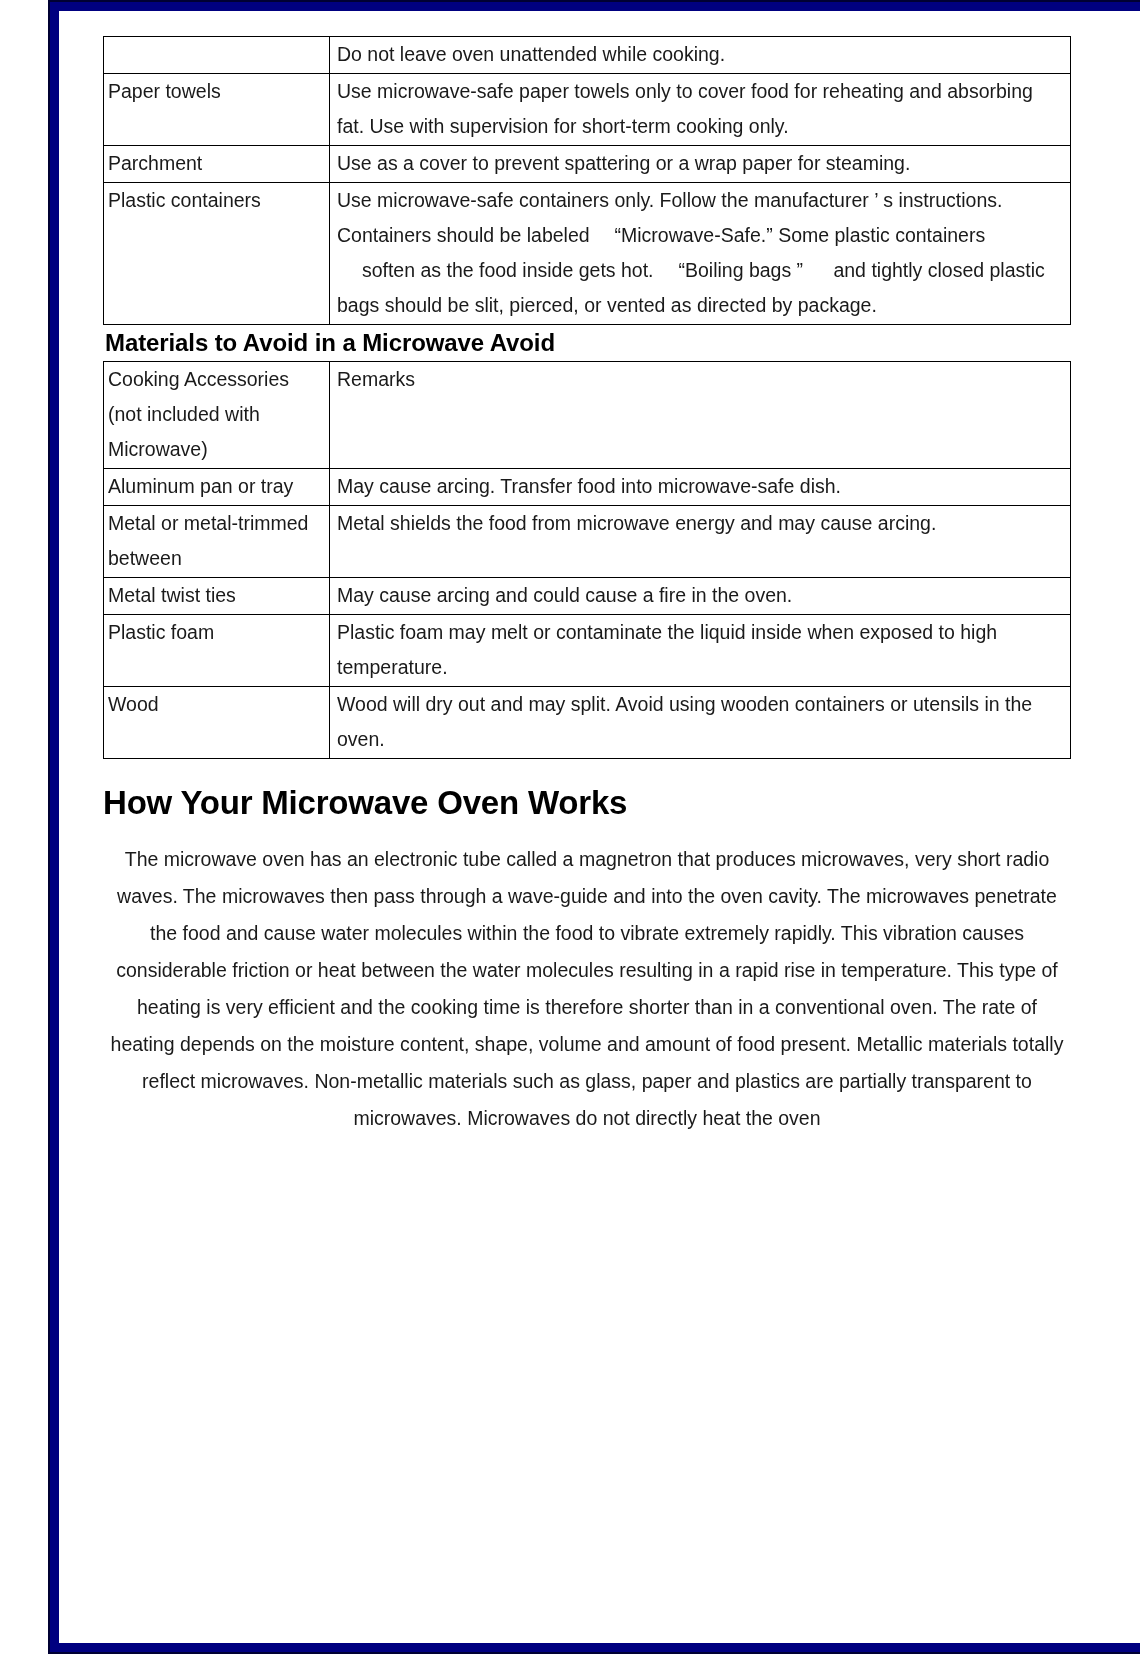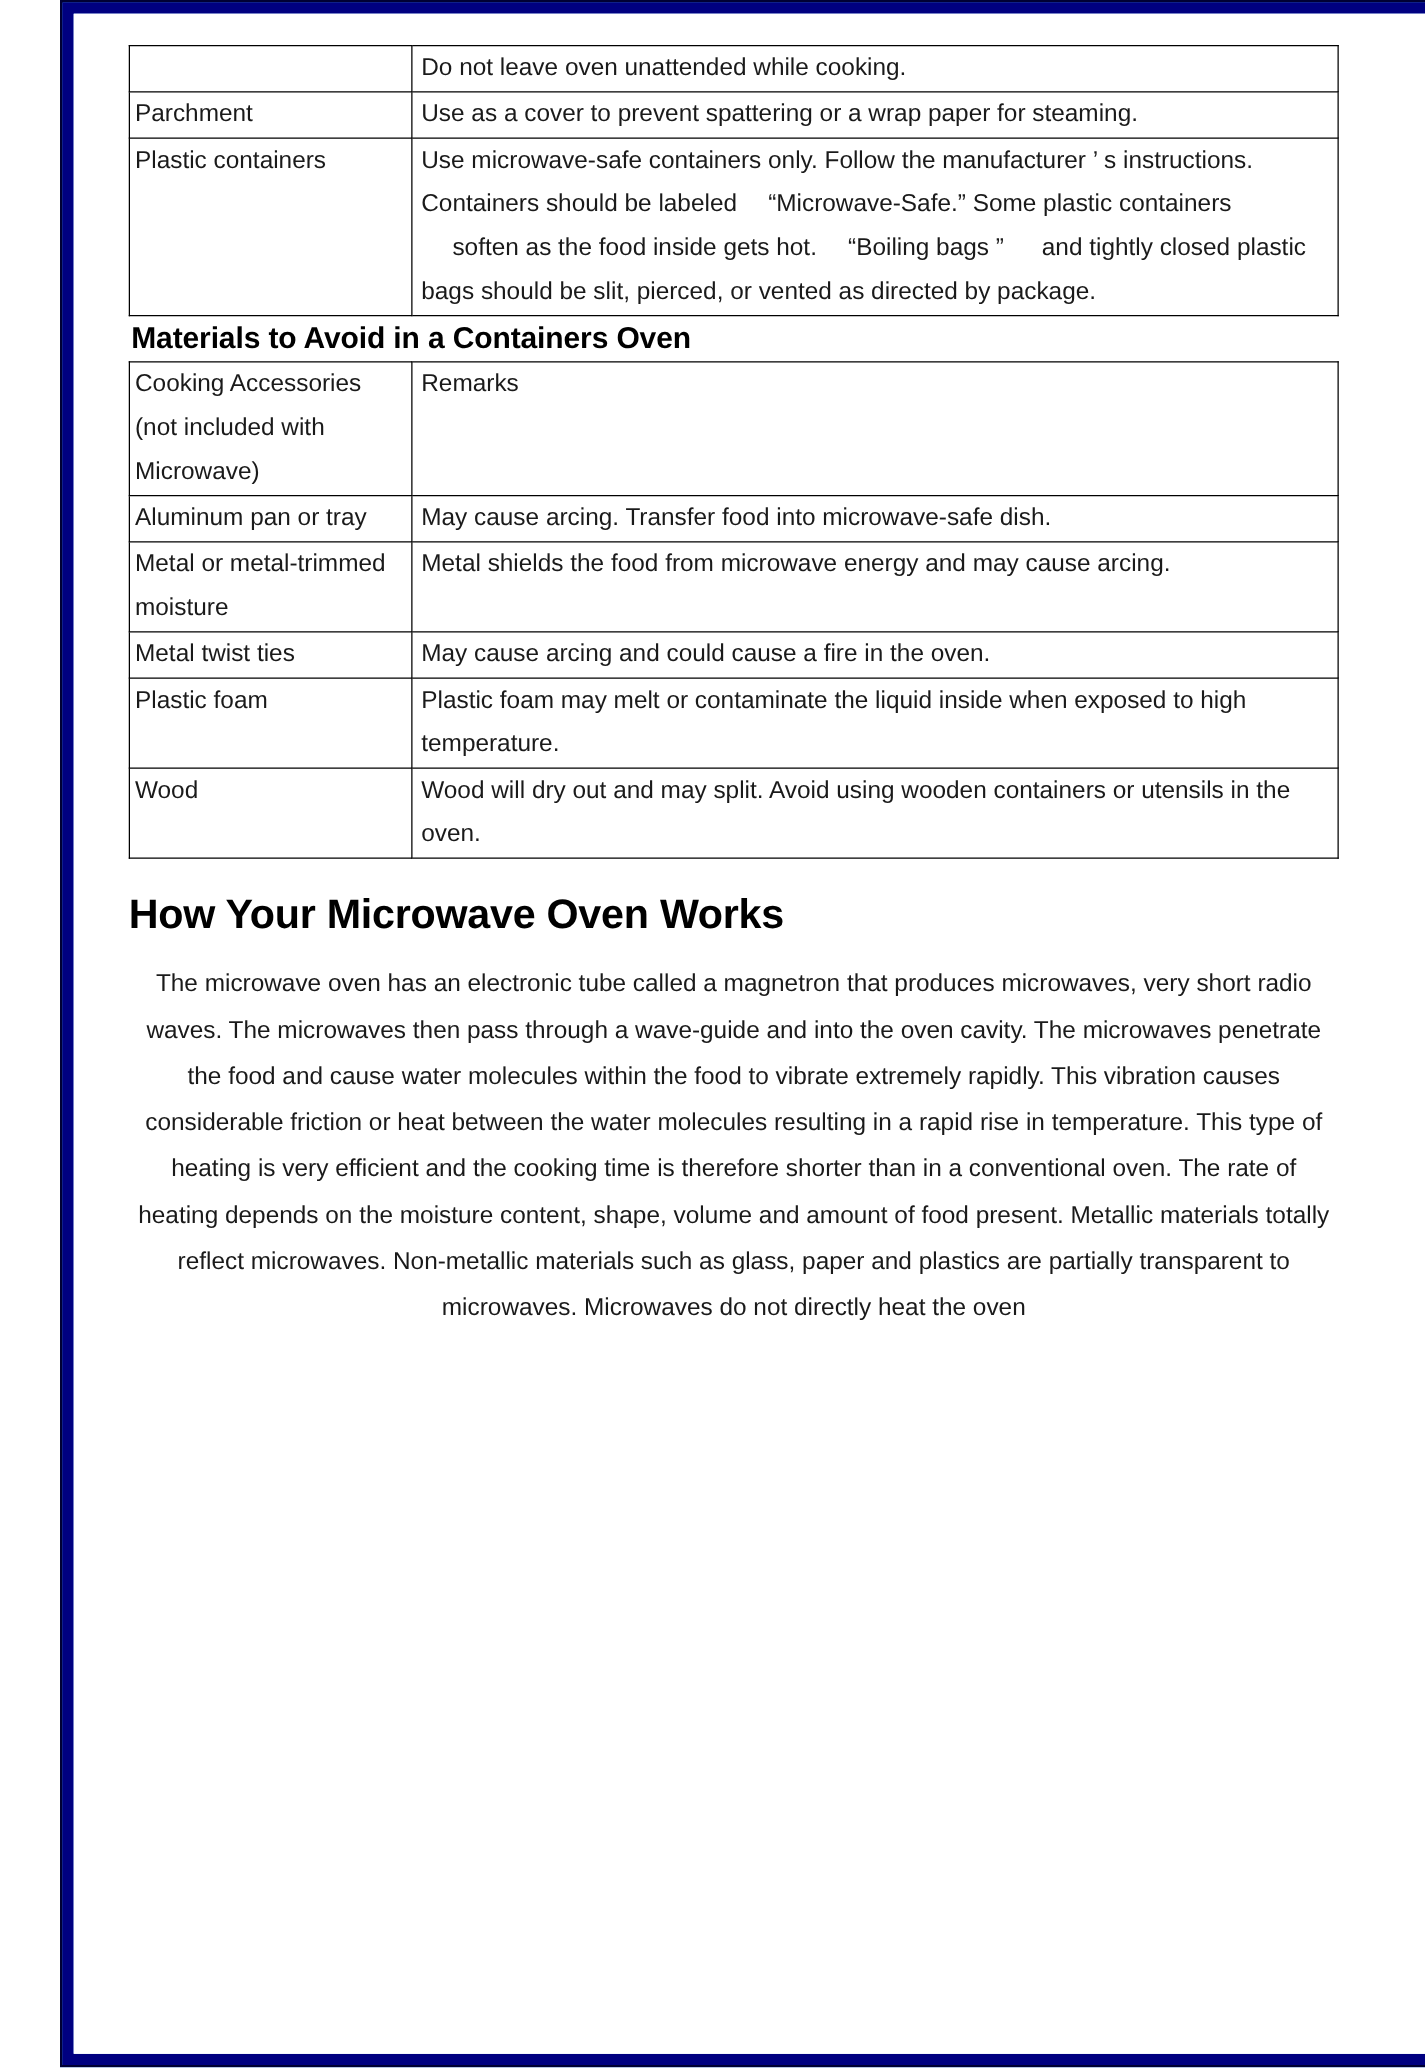--- a/index.html
+++ b/index.html
@@ -121,44 +121,48 @@
 
   <div id="content">
 
     <table class="doc-table">
       <tbody>
         <tr>
           <td class="c1"></td>
           <td class="c2">Do not leave oven unattended while cooking.</td>
         </tr>
         <tr>
+          <td class="c1">Paper towels</td>
+          <td class="c2">Use microwave-safe paper towels only to cover food for reheating and absorbing fat. Use with supervision for short-term cooking only.</td>
+        </tr>
+        <tr>
           <td class="c1">Parchment</td>
           <td class="c2">Use as a cover to prevent spattering or a wrap paper for steaming.</td>
         </tr>
         <tr>
           <td class="c1">Plastic containers</td>
           <td class="c2">Use microwave-safe containers only. Follow the manufacturer ’ s instructions. Containers should be labeled 　“Microwave-Safe.” Some plastic containers 　 soften as the food inside gets hot. 　“Boiling bags ” 　 and tightly closed plastic bags should be slit, pierced, or vented as directed by package.</td>
         </tr>
       </tbody>
     </table>
 
-    <div class="section-heading">Materials to Avoid in a Containers Oven</div>
+    <div class="section-heading">Materials to Avoid in a Microwave Avoid</div>
 
     <table class="doc-table">
       <tbody>
         <tr>
           <td class="c1 hdr tight">Cooking Accessories (not included with Microwave)</td>
           <td class="c2 hdr">Remarks</td>
         </tr>
         <tr>
           <td class="c1 tight">Aluminum pan or tray</td>
           <td class="c2">May cause arcing. Transfer food into microwave-safe dish.</td>
         </tr>
         <tr>
-          <td class="c1 tight">Metal or metal-trimmed moisture</td>
+          <td class="c1 tight">Metal or metal-trimmed between</td>
           <td class="c2">Metal shields the food from microwave energy and may cause arcing.</td>
         </tr>
         <tr>
           <td class="c1 tight">Metal twist ties</td>
           <td class="c2">May cause arcing and could cause a fire in the oven.</td>
         </tr>
         <tr>
           <td class="c1 tight">Plastic foam</td>
           <td class="c2">Plastic foam may melt or contaminate the liquid inside when exposed to high temperature.</td>
         </tr>

